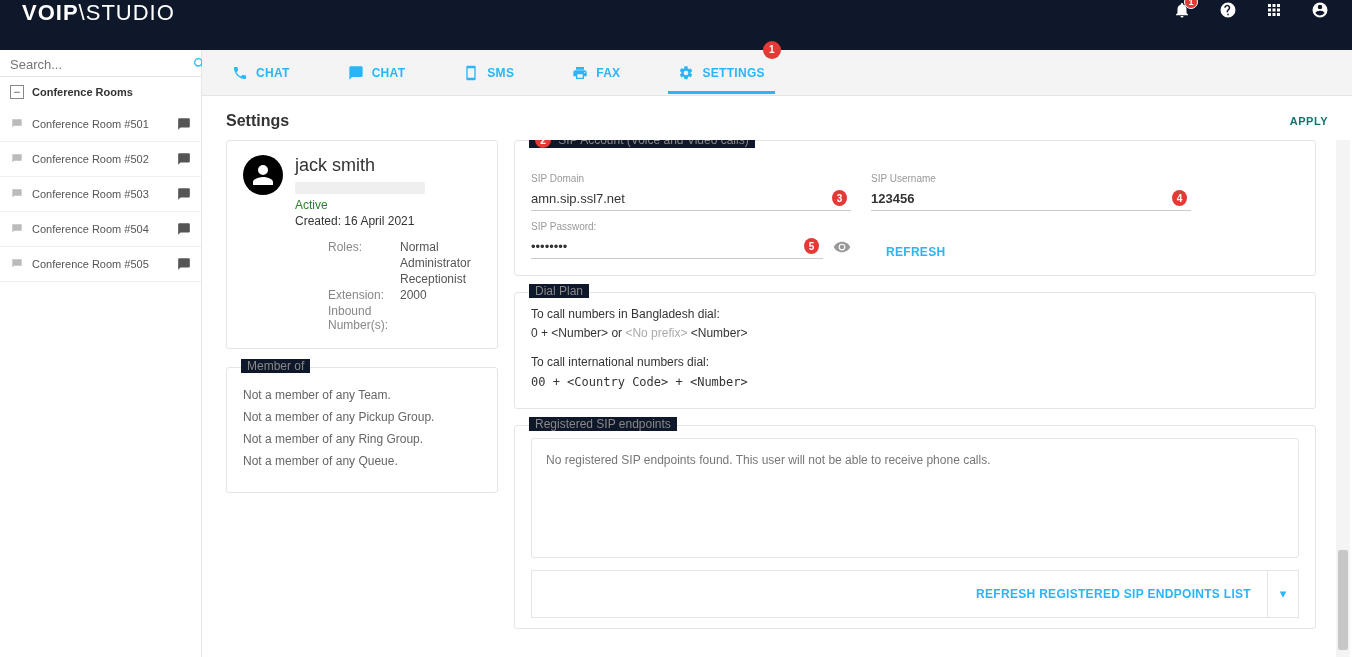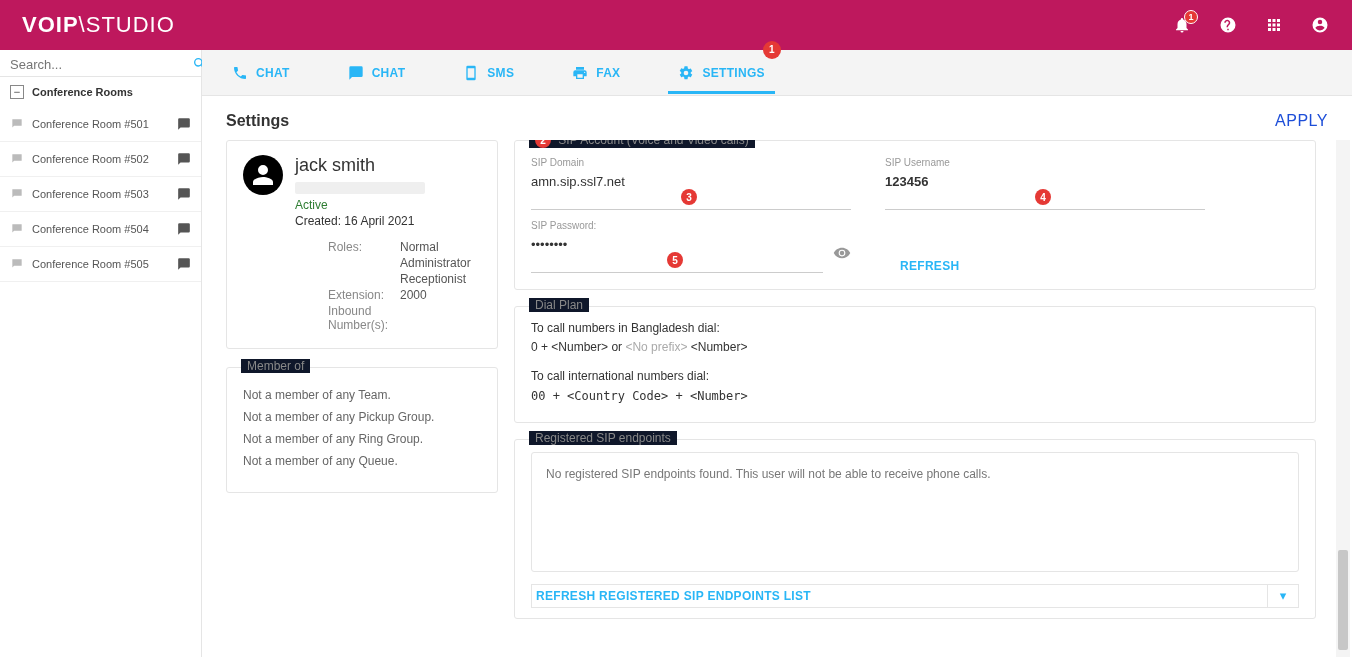--- a/index.html
+++ b/index.html
@@ -1,19 +1,19 @@
 <!DOCTYPE html>
 <html><head>
 <meta charset="utf-8">
 <style>
   * { box-sizing: border-box; margin: 0; padding: 0; font-family: "Helvetica Neue", Arial, sans-serif; }
   body { width: 1352px; height: 657px; background: #fff; overflow: hidden; font-size: 13px; color: #333; }
 
   
-  .header { height: 50px; background: #be185d; display: flex; align-items: center; padding: 0 22px; }
+  .header { height: 50px; background: #0f172a; display: flex; align-items: flex-start; padding: 0 22px; }
   .logo { color: #fff; font-size: 22px; letter-spacing: 1px; font-weight: 400; }
   .logo .bold { font-weight: 600; }
   .header-spacer { flex: 1; }
   .header-icons { display: flex; align-items: center; gap: 26px; }
   .hicon { color: #fff; position: relative; width: 20px; height: 20px; display: flex; align-items: center; justify-content: center; cursor: pointer; }
   .hicon svg { fill: #fff; }
   .badge { position: absolute; top: -5px; right: -6px; background: #e53935; color: #fff; font-size: 9px; font-weight: bold; border-radius: 8px; min-width: 14px; height: 14px; display:flex; align-items:center; justify-content:center; padding:0 2px; border:1px solid #fff; }
 
   
   .body { display: flex; height: calc(657px - 50px); }
@@ -34,21 +34,21 @@
   .main { flex:1; display:flex; flex-direction:column; background:#fff; }
   .tabs { height:46px; display:flex; align-items:center; background:#f4f4f4; padding:0 24px; gap:46px; border-bottom:1px solid #e5e5e5;}
   .tab { display:flex; align-items:center; gap:8px; color:#29b6f6; font-size:12px; font-weight:600; letter-spacing:.3px; padding:12px 6px; cursor:pointer; position:relative; }
   .tab .ticon{ width:16px;height:16px;}
   .tab .ticon svg{ fill:#29b6f6;}
   .tab.active::after{ content:""; position:absolute; left:-4px; right:-4px; bottom:-1px; height:3px; background:#29b6f6;}
   .ann { position:absolute; top:-12px; right:-10px; width:18px;height:18px; background:#e53935; color:#fff; border-radius:50%; font-size:10px; font-weight:bold; display:flex; align-items:center; justify-content:center; }
 
   .settings-bar{ display:flex; align-items:center; padding:16px 24px 10px 24px;}
   .settings-bar h2{ font-size:16px; font-weight:600; color:#333;}
-  .settings-bar .apply{ margin-left:auto; color:#1d4ed8; font-weight:400; font-size:16px; letter-spacing:.5px; cursor:pointer; }
+  .settings-bar .apply{ margin-left:auto; color:#0f766e; font-weight:700; font-size:11px; letter-spacing:.5px; cursor:pointer; }
 
   .content{ flex:1; display:flex; padding:0 16px 10px 24px; gap:16px; overflow:hidden; position:relative;}
 
   .left-col{ width:272px; display:flex; flex-direction:column; gap:18px; }
   .card{ border:1px solid #e5e5e5; border-radius:3px; padding:14px 16px;}
   .profile{ display:flex; gap:12px; align-items:flex-start;}
   .avatar{ width:40px;height:40px; border-radius:50%; background:#000; display:flex; align-items:center; justify-content:center;}
   .avatar svg{ fill:#fff; width:24px;height:24px;}
   .pname{ font-size:18px; color:#333; }
   .pemail{ margin-top:6px; width:130px; height:12px; background:#efefef; border-radius:2px; }
@@ -57,36 +57,36 @@
   .ptable{ margin-top:12px; font-size:12px; color:#666;margin-left:33px; }
   .ptable .row{ display:flex; margin-bottom:2px;}
   .ptable .k{ width:72px; color:#888;}
   .ptable .v{ color:#555;}
 
   .fieldset{ border:1px solid #e5e5e5; border-radius:3px; padding:12px 16px 16px 16px; position:relative; margin-top:0;}
   .fieldset .legend{ position:absolute; top:-9px; left:14px; background:#0f172a; padding:0 6px; font-size:12px; color:#888;}
   .memberlist div{ font-size:12px; color:#666; margin:8px 0;}
 
   .right-col{ flex:1; display:flex; flex-direction:column; gap:16px; overflow-y:auto; padding-right:20px;}
-  .sip-grid{ display:grid; grid-template-columns: 320px 320px; gap: 10px 34px; margin-top:4px;}
+  .sip-grid{ display:grid; grid-template-columns: 320px 320px; gap: 10px 20px; margin-top:20px;}
   .fld .lbl{ font-size:10px; color:#999; margin-bottom:2px; display:flex; align-items:center; gap:6px;}
-  .fld .inp{ border:none; border-bottom:1px solid #ccc; padding:4px 0; font-size:13px; color:#333; width:100%; position:relative;flex-direction:column;}
+  .fld .inp{ border:none; border-bottom:1px solid #ccc; padding:4px 0; font-size:13px; color:#333; width:100%; position:relative;}
   .fld input{ border:none; outline:none; width:100%; font-size:13px; color:#333; background:transparent;}
   .ann-inline{ display:inline-flex; width:16px;height:16px; background:#e53935; color:#fff; border-radius:50%; font-size:10px; font-weight:bold; align-items:center; justify-content:center; margin-right:4px;}
   .refresh-link{ color:#29b6f6; font-weight:600; font-size:12px; cursor:pointer; letter-spacing:.3px;}
   .eye{ color:#bbb; width:18px;height:18px; cursor:pointer;}
   .eye svg{ fill:#999;}
 
   .dialplan .dl{ font-size:12px; color:#333; line-height:1.6;}
   .codelike{ font-family: Menlo, Consolas, monospace; font-size:12px;}
   .muted{ color:#aaa;}
 
   .endpoints-box{ border:1px solid #e5e5e5; border-radius:3px; padding:14px; font-size:12px; color:#777; height:120px;}
   .endpoints-btn{ display:flex; }
-  .endpoints-btn .btn{ flex:1; border:1px solid #e5e5e5; border-right:none; padding:4px; text-align:left; color:#29b6f6; font-weight:600; font-size:12px; letter-spacing:.3px; cursor:pointer;}
+  .endpoints-btn .btn{ flex:1; border:1px solid #e5e5e5; border-right:none; padding:16px; text-align:right; color:#29b6f6; font-weight:600; font-size:12px; letter-spacing:.3px; cursor:pointer;}
   .endpoints-btn .drop{ width:32px; border:1px solid #e5e5e5; display:flex; align-items:center; justify-content:center; color:#29b6f6; cursor:pointer;}
 
   .vscroll{ position:absolute; right:2px; top:0; bottom:0; width:14px; background:#f4f4f4;}
   .vscroll .thumb{ position:absolute; left:2px; right:2px; top:410px; height:100px; background:#c7c7c7; border-radius:2px;}
 </style>
 </head>
 <body>
 
 <div class="header">
   <div class="logo">

